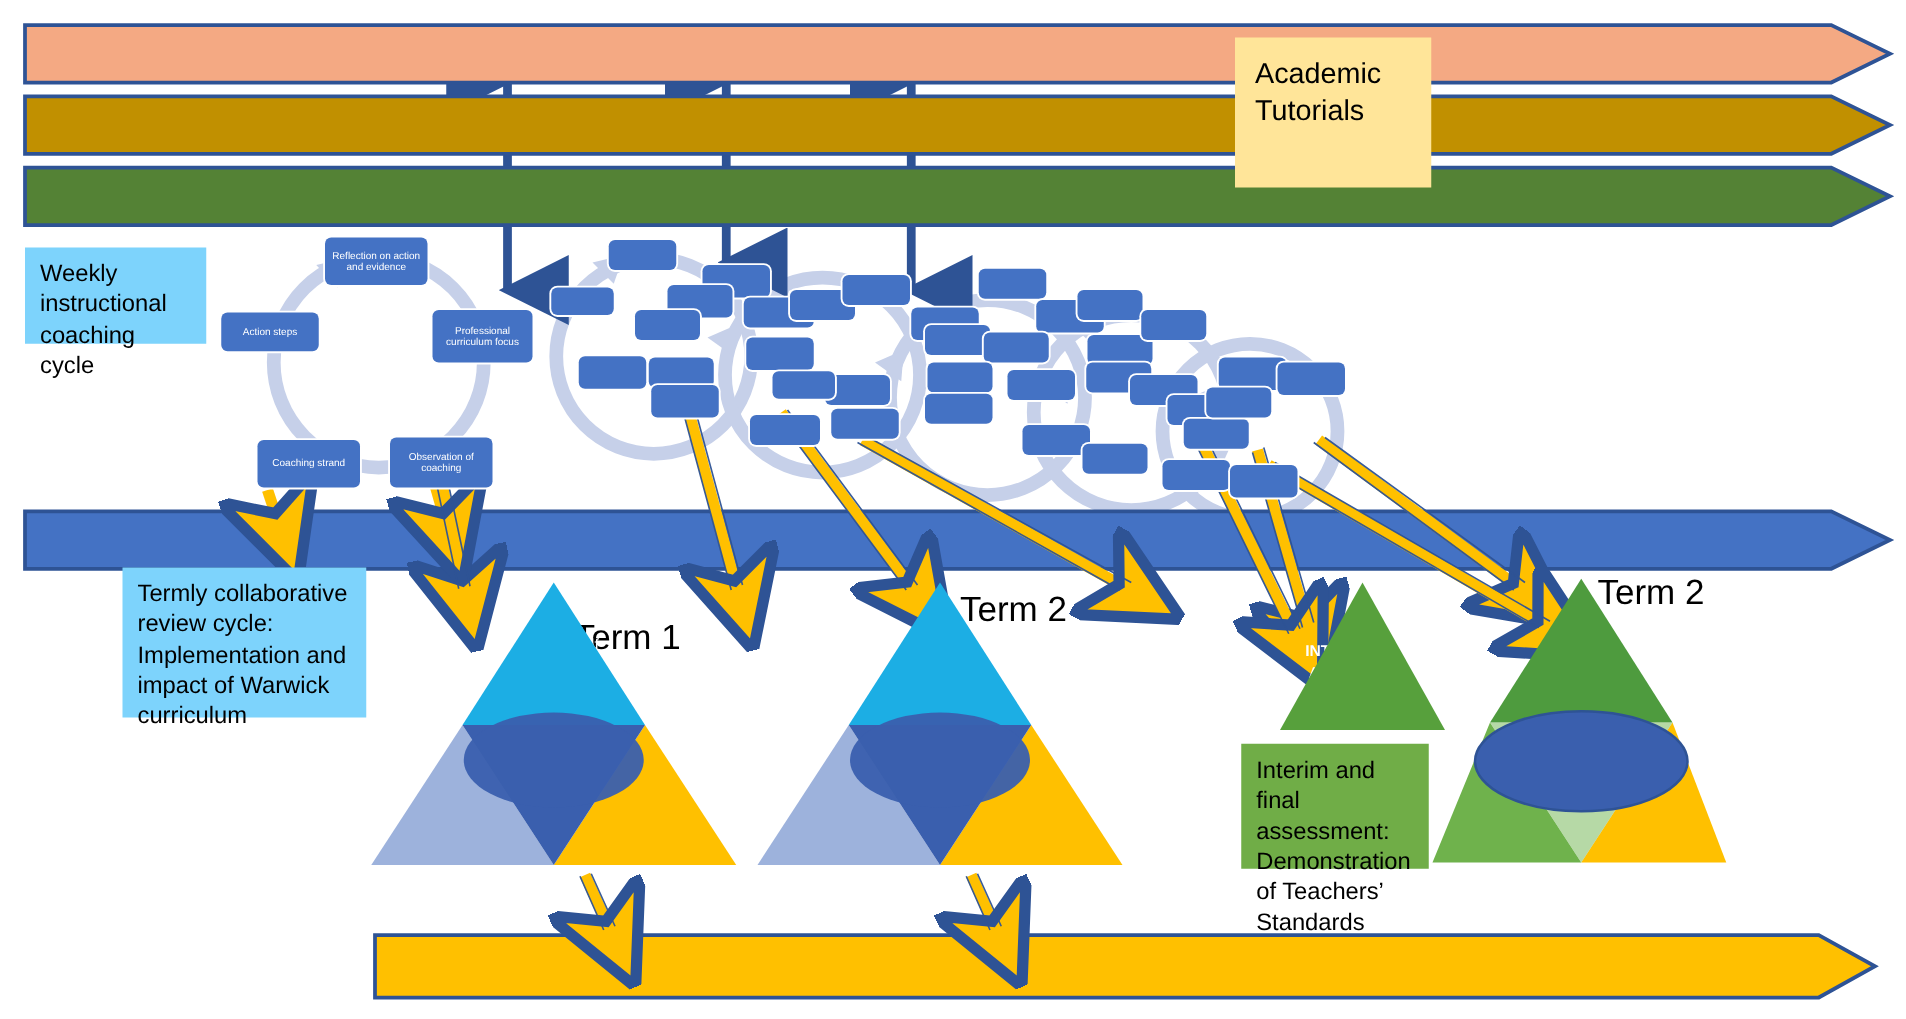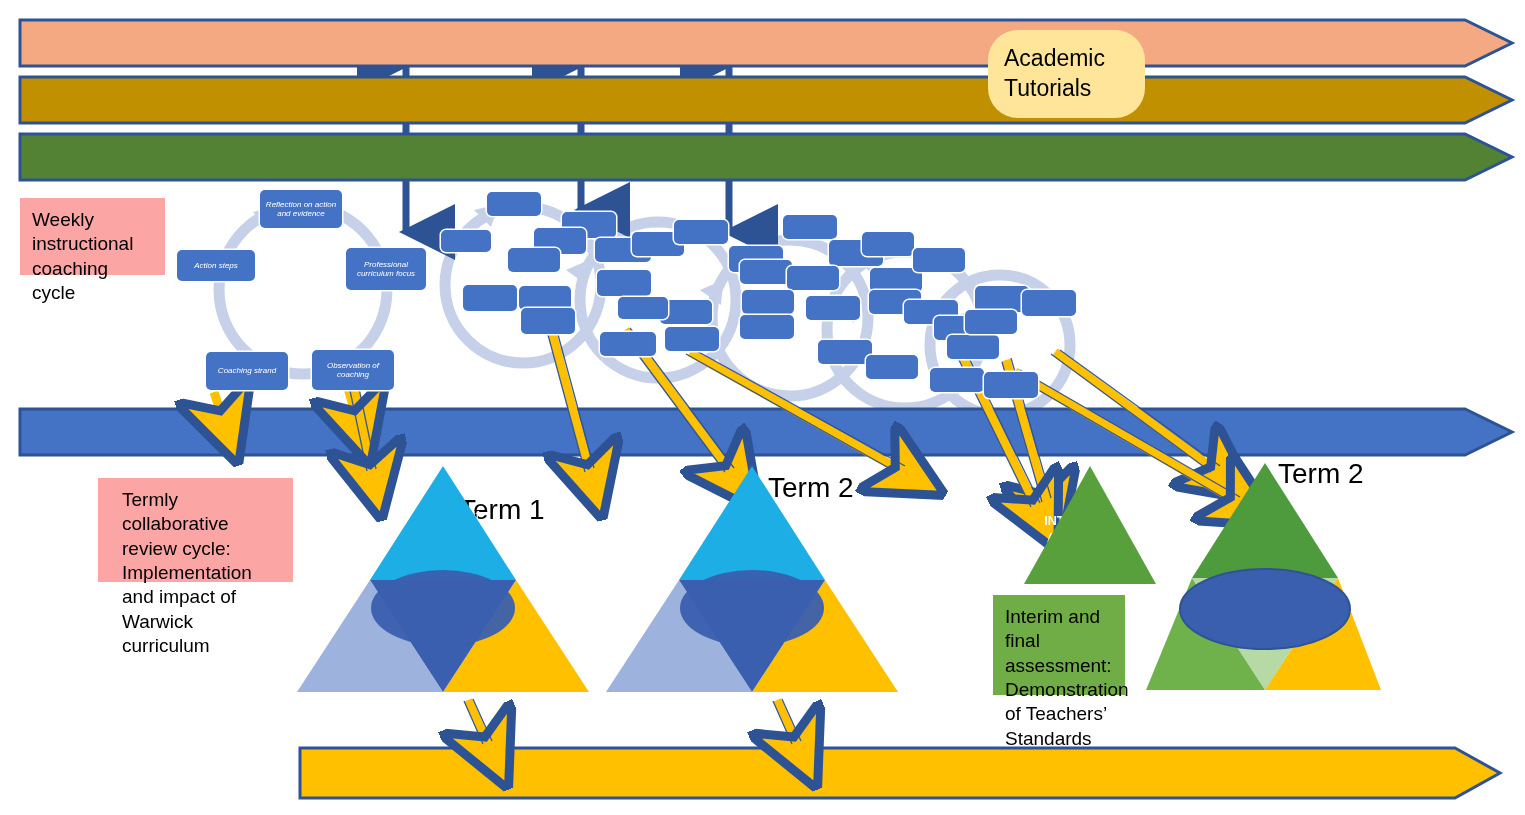--- a/index.html
+++ b/index.html
@@ -16,31 +16,31 @@
   .banner-label{
     position:absolute;display:flex;align-items:center;
     pointer-events:none;white-space:nowrap;
   }
   .strand-text{font-size:27px;color:#000;letter-spacing:-0.2px;}
   .course-mid{font-size:27px;color:#000;}
   .course-end{font-size:26px;color:#ffffff;}
   .intervention-text{font-size:25px;color:#000;}
 
   .note{position:absolute;box-sizing:border-box;}
-  .note-blue{background:#fca5a5;color:#000;}
+  .note-blue{background:#7dd3fc;color:#000;}
   .note-yellow{background:#FFE599;color:#000;}
   .note-green{background:#70AD47;color:#000;}
   .note-txt{font-size:19px;line-height:1.28;padding:10px 12px;}
   .note-txt-lg{font-size:23px;line-height:1.3;padding:14px 16px;}
 
   .cyclebox{
     position:absolute;background:#4472C4;border-radius:5px;
     color:#fff;display:flex;align-items:center;justify-content:center;
     text-align:center;font-size:8px;line-height:1.15;box-sizing:border-box;
-    padding:2px 3px;box-shadow:0 0 0 1.5px #ffffff;font-style:italic;
+    padding:2px 3px;box-shadow:0 0 0 1.5px #ffffff;
   }
   .tri-label{position:absolute;font-size:28px;color:#000;}
   .tri-txt{position:absolute;color:#fff;text-align:center;
            font-size:13px;line-height:1.3;pointer-events:none;}
   .tri-txt-sm{position:absolute;color:#fff;text-align:center;
            font-size:10px;line-height:1.25;pointer-events:none;}
   .tri-txt-mid{position:absolute;color:#fff;text-align:center;
            font-size:14px;line-height:1.35;pointer-events:none;}
   .tri-txt-cap{position:absolute;color:#fff;text-align:center;
            font-size:12.5px;line-height:1.35;pointer-events:none;font-weight:600;}
@@ -162,33 +162,33 @@
       <path d="M1051,354 L1211,472 M1060,350 L1220,466"></path>
       <path d="M956,354 L1031,507 M965,350 L1040,503"></path>
       <path d="M1011,374 L1231,502 M1020,370 L1240,497"></path>
       <path d="M464,701 L483,744 M473,699 L492,741"></path>
       <path d="M773,701 L792,744 M782,699 L801,741"></path>
     </g>
   </svg>
 
   <div class="htmlLayer" id="layer-notes">
 
-    <div class="note note-yellow" style="left:988px;top:30px;width:157px;height:88px;border-radius:30px;">
+    <div class="note note-yellow" style="left:988px;top:30px;width:157px;height:120px;">
       <div class="note-txt-lg">Academic Tutorials</div>
     </div>
 
     <div class="note note-blue" style="left:20px;top:198px;width:145px;height:77px;">
       <div class="note-txt">Weekly instructional coaching cycle</div>
     </div>
 
-    <div class="note note-blue" style="left:98px;top:478px;width:195px;height:104px;padding-left:12px;">
+    <div class="note note-blue" style="left:98px;top:454px;width:195px;height:120px;">
       <div class="note-txt">Termly collaborative review cycle: Implementation and impact of Warwick curriculum</div>
     </div>
 
-    <div class="note note-green" style="left:993px;top:595px;width:132px;height:100px;">
+    <div class="note note-green" style="left:993px;top:595px;width:150px;height:100px;">
       <div class="note-txt">Interim and final assessment: Demonstration of Teachers’ Standards</div>
     </div>
 
     <div class="cyclebox" style="left:260px;top:190px;width:82px;height:38px;">
       <span>Reflection on action and evidence</span>
     </div>
     <div class="cyclebox" style="left:346px;top:248px;width:80px;height:42px;">
       <span>Professional curriculum focus</span>
     </div>
     <div class="cyclebox" style="left:312px;top:350px;width:82px;height:40px;">

